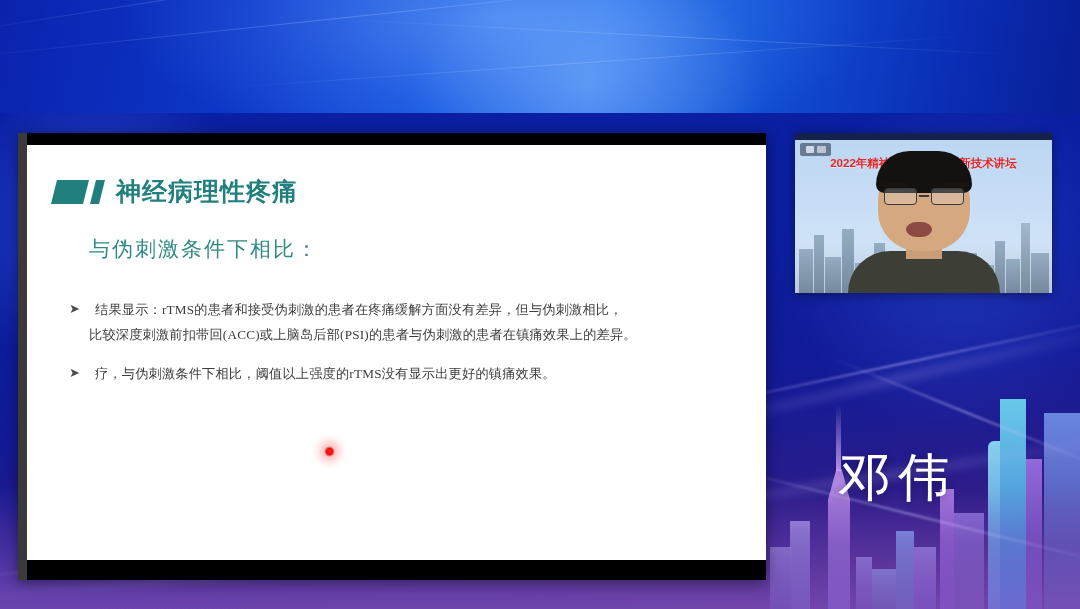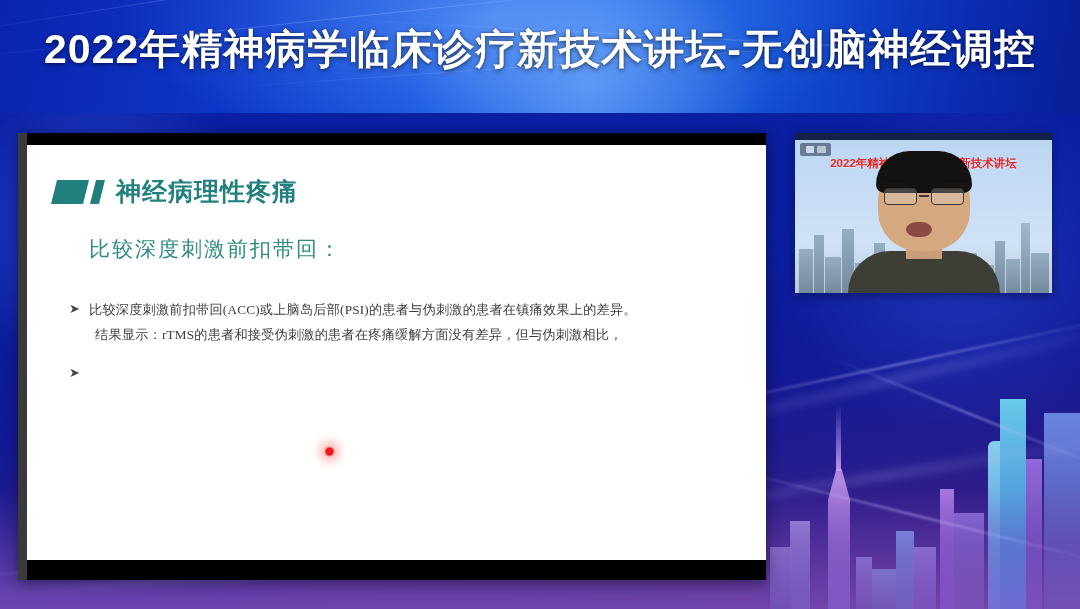--- a/index.html
+++ b/index.html
@@ -214,21 +214,20 @@
 </style>
 </head>
 <body>
 
 <div id="header-banner">
   <div class="glow"></div>
   <div class="ray" style="left:-5%; top:30%; width:60%; transform:rotate(-9deg);"></div>
   <div class="ray" style="left:-5%; top:52%; width:75%; transform:rotate(-6deg);"></div>
   <div class="ray" style="left:20%; top:78%; width:70%; transform:rotate(-4deg);"></div>
   <div class="ray" style="left:30%; top:16%; width:65%; transform:rotate(3deg);"></div>
-  <div id="header-title">2022年精神病学临床诊疗新技术讲坛-无创脑神经调控</div>
 </div>
 
 <div id="stage-bg">
   <div class="bgglow" style="left:-60px; top:-40px; width:320px; height:300px;"></div>
   <div class="bgglow" style="left:760px; top:-10px; width:400px; height:320px; opacity:.55;"></div>
 
   <div class="bldg" style="left:1000px; width:26px; height:210px; background:linear-gradient(180deg,#6fd8f0,#3a7bd8);"></div>
   <div class="bldg" style="left:988px; width:12px; height:168px; background:linear-gradient(180deg,#8fe0f5,#4a86de); border-radius:6px 0 0 0;"></div>
   <div class="bldg" style="left:1026px; width:16px; height:150px; background:linear-gradient(180deg,#9b6fe0,#5a3aa8);"></div>
   <div class="bldg" style="left:1044px; width:36px; height:196px; background:linear-gradient(180deg,#6f8fe8,#4a3a9a);"></div>
@@ -247,49 +246,51 @@
   <div style="position:absolute;left:0;bottom:0;width:100%;height:120px;background:linear-gradient(180deg,rgba(110,70,180,0) 0%,rgba(120,78,190,.35) 45%,rgba(150,100,210,.55) 100%);"></div>
 
   <div class="sweep thick" style="left:640px; top:262px; width:520px; transform:rotate(-13deg);"></div>
   <div class="sweep" style="left:660px; top:250px; width:480px; transform:rotate(-12deg);"></div>
   <div class="sweep thick" style="left:600px; top:360px; width:560px; transform:rotate(-9deg);"></div>
   <div class="sweep" style="left:700px; top:400px; width:420px; transform:rotate(14deg);"></div>
   <div class="sweep thick" style="left:-60px; top:455px; width:640px; transform:rotate(-5deg);"></div>
   <div class="sweep" style="left:-40px; top:430px; width:520px; transform:rotate(-8deg);"></div>
   <div class="sweep" style="left:820px; top:300px; width:300px; transform:rotate(22deg);"></div>
 
+  <div id="presenter-name">邓伟</div>
 </div>
 
 <div id="slide-frame">
   <div id="slide-inner">
     <div id="slide-letterbox-top"></div>
 
     <div id="slide-canvas">
 
       <div id="slide-heading-row">
         <div class="mark-block"></div>
         <div class="mark-slash"></div>
         <div id="slide-heading-text">神经病理性疼痛</div>
       </div>
 
-      <div id="slide-subtitle">比较深度刺激前扣带回：</div>
+      <div id="slide-subtitle">与伪刺激条件下相比：</div>
 
       <div id="bullet-list">
 
         <div class="bullet-item">
           <div class="bullet-marker">➤</div>
           <div class="bullet-lines">
+            <div class="bullet-line indent">结果显示：rTMS的患者和接受伪刺激的患者在疼痛缓解方面没有差异，但与伪刺激相比，</div>
             <div class="bullet-line">比较深度刺激前扣带回(ACC)或上脑岛后部(PSI)的患者与伪刺激的患者在镇痛效果上的差异。</div>
-            <div class="bullet-line indent">结果显示：rTMS的患者和接受伪刺激的患者在疼痛缓解方面没有差异，但与伪刺激相比，</div>
           </div>
         </div>
 
         <div class="bullet-item">
           <div class="bullet-marker">➤</div>
           <div class="bullet-lines">
+            <div class="bullet-line indent">疗，与伪刺激条件下相比，阈值以上强度的rTMS没有显示出更好的镇痛效果。</div>
           </div>
         </div>
 
       </div>
 
       <div id="laser-dot"></div>
     </div>
 
     <div id="slide-letterbox-bottom"></div>
   </div>

